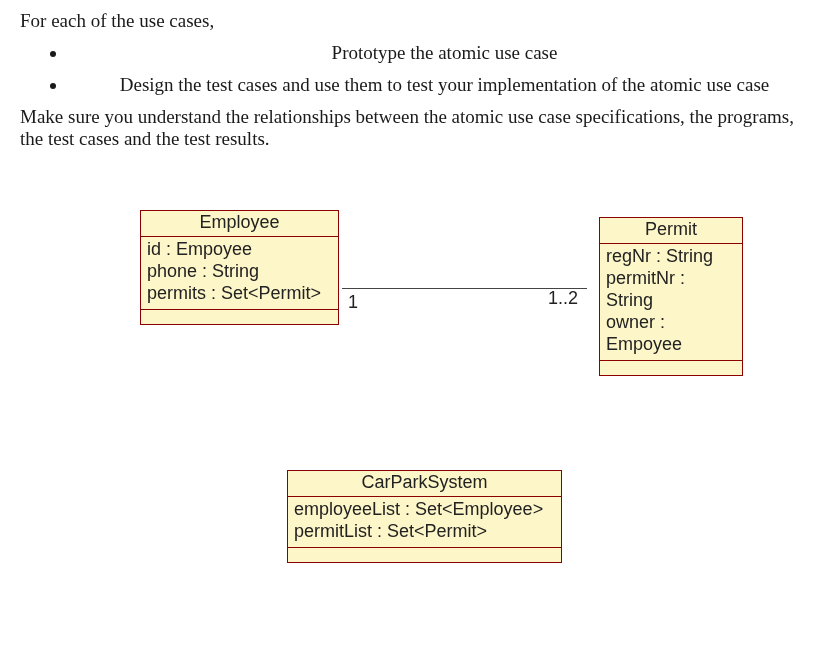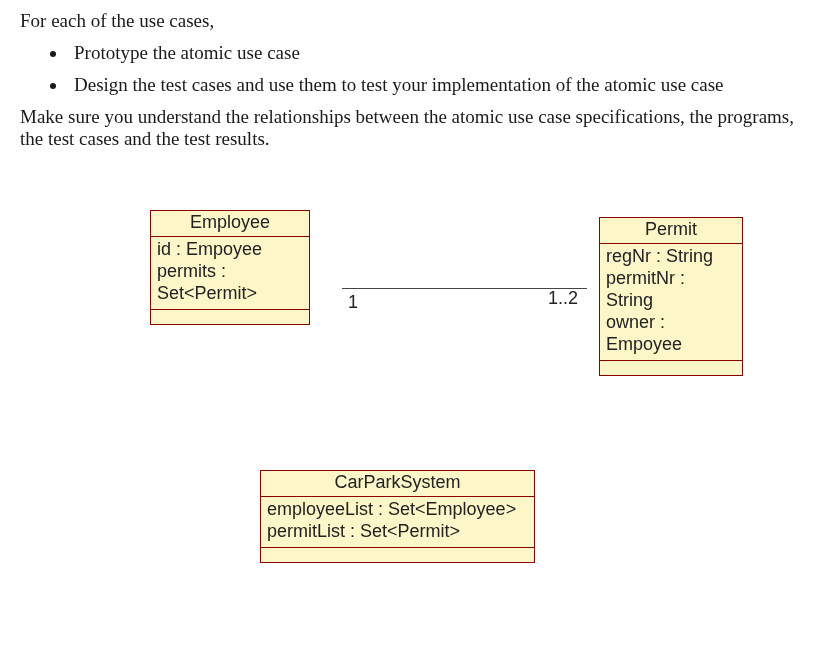--- a/index.html
+++ b/index.html
@@ -5,21 +5,21 @@
   body {
     margin: 0;
     padding: 10px 20px;
     font-family: "Times New Roman", Times, serif;
     font-size: 19px;
     color: #1a1a1a;
     width: 835px;
     box-sizing: border-box;
   }
   .intro p { margin: 0 0 6px 0; }
-  .intro ul { margin: 8px 0 10px 0; padding-left: 48px; }
+  .intro ul { margin: 8px 0 10px 0; padding-left: 48px; text-align: center; }
   .intro li { margin: 10px 0; padding-left: 6px; }
   .diagram {
     position: relative;
     width: 795px;
     height: 430px;
     margin-top: 30px;
   }
   .uml-class {
     position: absolute;
     border: 1.5px solid #8b0000;
@@ -61,44 +61,45 @@
   <p>For each of the use cases,</p>
   <ul>
     <li>Prototype the atomic use case</li>
     <li>Design the test cases and use them to test your implementation of the atomic use case</li>
   </ul>
   <p>Make sure you understand the relationships between the atomic use case specifications, the programs, the test cases and the test results.</p>
 </div>
 
 <div class="diagram">
 
-  <div class="uml-class" style="left:130px; top:30px; width:160px;">
+  <div class="uml-class" style="left:120px; top:30px; width:199px;">
     <div class="uml-name">Employee</div>
     <div class="uml-attrs">
       <div>id : Empoyee</div>
+      <div>phone : String</div>
       <div>permits : Set&lt;Permit&gt;</div>
     </div>
     <div class="uml-ops"></div>
   </div>
 
   <div class="uml-class" style="left:567px; top:37px; width:144px;margin-left:12px;">
     <div class="uml-name">Permit</div>
     <div class="uml-attrs">
       <div>regNr : String</div>
       <div>permitNr : String</div>
       <div>owner : Empoyee</div>
     </div>
     <div class="uml-ops"></div>
   </div>
 
   <div class="assoc-line" style="left:322px; top:108px; width:245px;"></div>
   <div class="mult" style="left:328px; top:112px;">1</div>
   <div class="mult" style="left:528px; top:108px;">1..2</div>
 
-  <div class="uml-class" style="left:240px; top:290px; width:275px;">
+  <div class="uml-class" style="left:267px; top:290px; width:275px;">
     <div class="uml-name">CarParkSystem</div>
     <div class="uml-attrs">
       <div>employeeList : Set&lt;Employee&gt;</div>
       <div>permitList : Set&lt;Permit&gt;</div>
     </div>
     <div class="uml-ops"></div>
   </div>
 
 </div>
 

